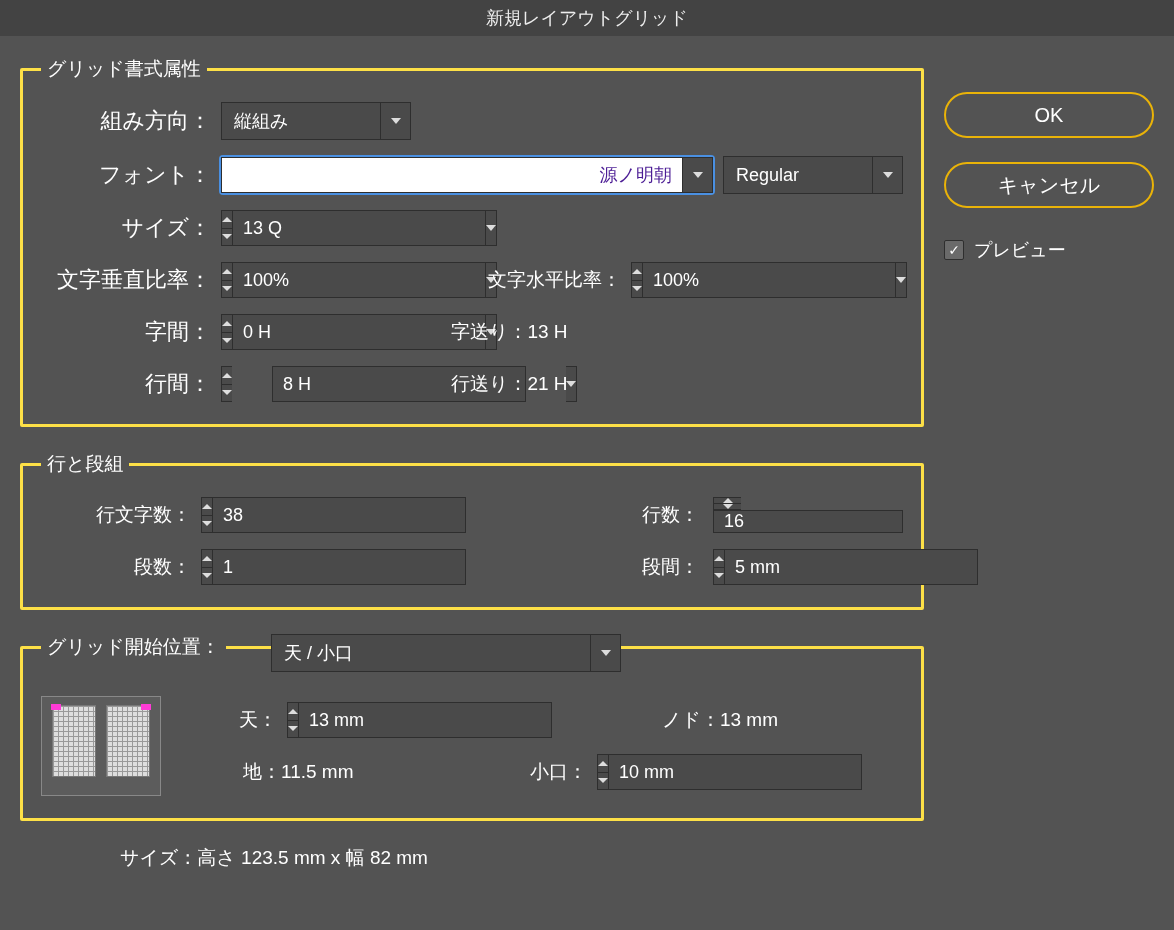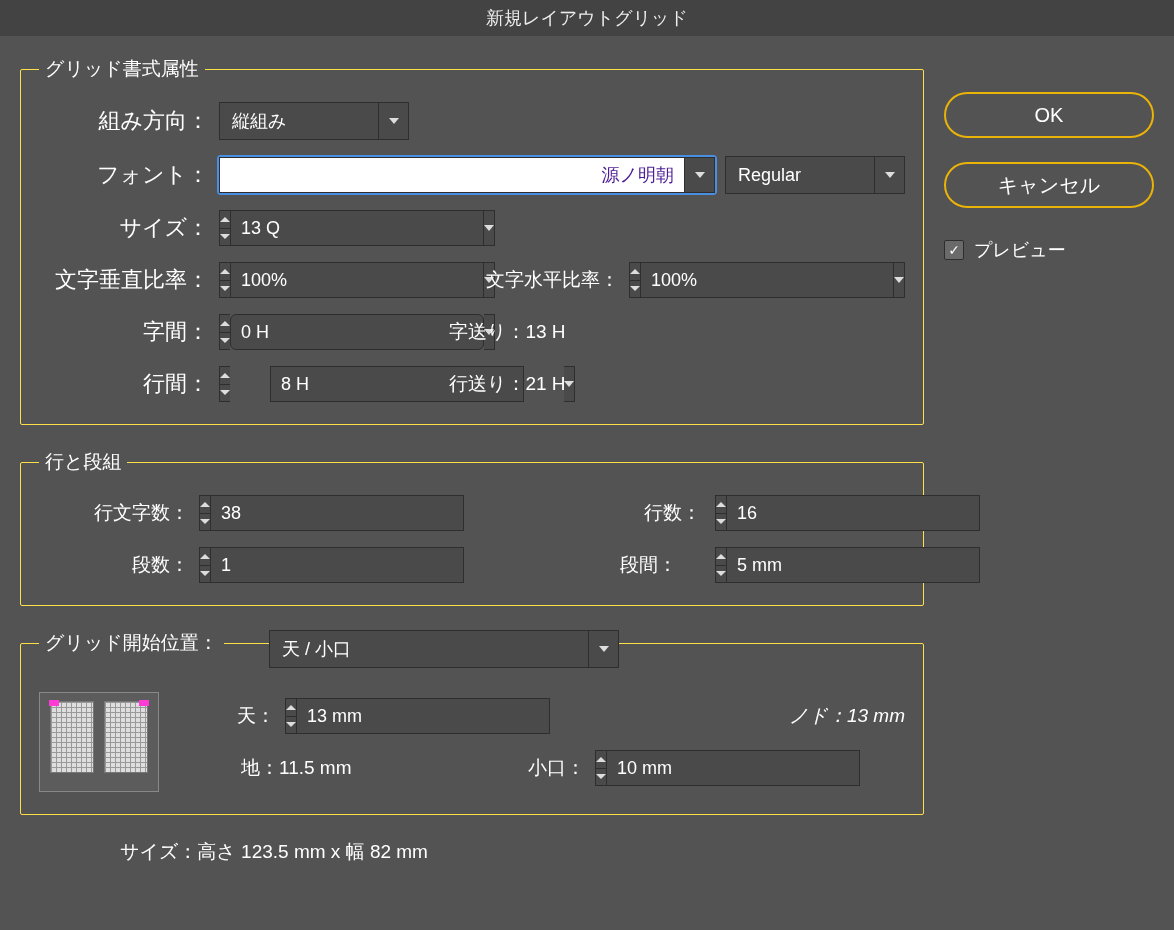--- a/index.html
+++ b/index.html
@@ -2,21 +2,21 @@
 <html><head>
 <meta charset="utf-8">
 <style>
 * { box-sizing: border-box; margin: 0; padding: 0; font-family: -apple-system, "Hiragino Sans", sans-serif; }
 body { background: #535353; color: #fff; font-size: 18px; width: 1174px; height: 930px; overflow: hidden; }
 .titlebar { background: #434343; height: 36px; display: flex; align-items: center; justify-content: center; font-size: 18px; color: #eee; }
 .content { display: flex; padding: 20px 20px 10px 20px; gap: 20px; }
 .main-col { flex: 1; }
 .side-col { width: 210px; display: flex; flex-direction: column; gap: 24px; padding-top: 36px; }
 
-fieldset { border: 1px solid #fde047; border-radius: 2px; padding: 20px 18px 22px 18px; margin-bottom: 24px; position: relative; }
+fieldset { border: 3px solid #fde047; border-radius: 2px; padding: 20px 18px 22px 18px; margin-bottom: 24px; position: relative; }
 legend { padding: 0 6px; font-size: 19px; color: #fff; }
 
 .row { display: flex; align-items: center; margin-bottom: 16px; gap: 10px; }
 .row:last-child { margin-bottom: 0; }
 .label { width: 170px; text-align: right; font-size: 22px; color: #fff; }
 .label-narrow { width: 150px; text-align: right; font-size: 19px; }
 .label-sm { text-align: right; font-size: 19px; }
 
 .input-combo { display: flex; align-items: stretch; height: 36px; }
 .input-combo.highlighted { box-shadow: 0 0 0 2px #4a90e2; border-radius: 2px; }
@@ -126,21 +126,21 @@
         </div>
       </div>
 
       <div class="row">
         <span class="label">字間：</span>
         <div class="input-combo" style="width:190px;">
           <span class="stepper">
               <span class="up chev chev-up"></span>
               <span class="down chev chev-dn"></span>
             </span>
-          <input class="field" style="flex: 1 1 0%; border-radius: 6px;" value="0 H">
+          <input class="field" style="flex: 1 1 0%;" value="0 H">
           <span class="dd">
               <span class="chev"></span>
             </span>
         </div>
         <span class="readout" style="margin-left:30px;"><span>字送り：</span><span>13 H</span></span>
       </div>
 
       <div class="row">
         <span class="label">行間：</span>
         <div class="input-combo" style="width:190px;gap:40px;">
@@ -163,40 +163,40 @@
       <div class="row">
         <span class="label-narrow">行文字数：</span>
         <div class="input-combo" style="width:190px;">
           <span class="stepper">
               <span class="up chev chev-up"></span>
               <span class="down chev chev-dn"></span>
             </span>
           <input class="field" style="flex: 1 1 0%;" value="38">
         </div>
         <span class="label-sm" style="flex:1; padding-right:4px;">行数：</span>
-        <div class="input-combo" style="width:190px;">
+        <div class="input-combo" style="width:190px;flex-direction:column;">
           <span class="stepper">
               <span class="up chev chev-up"></span>
               <span class="down chev chev-dn"></span>
             </span>
           <input class="field" style="flex: 1 1 0%;" value="16">
         </div>
       </div>
 
       <div class="row">
         <span class="label-narrow">段数：</span>
         <div class="input-combo" style="width:190px;">
           <span class="stepper">
               <span class="up chev chev-up"></span>
               <span class="down chev chev-dn"></span>
             </span>
           <input class="field" style="flex: 1 1 0%;" value="1">
         </div>
         <span class="label-sm" style="flex:1; padding-right:4px;">段間：</span>
-        <div class="input-combo" style="width:190px;margin-left:24px;">
+        <div class="input-combo" style="width:190px;">
           <span class="stepper">
               <span class="up chev chev-up"></span>
               <span class="down chev chev-dn"></span>
             </span>
           <input class="field" style="flex: 1 1 0%;" value="5 mm">
         </div>
       </div>
     </fieldset>
 
     <fieldset>
@@ -219,21 +219,21 @@
         <div style="flex:1;">
           <div class="row">
             <span class="label-sm" style="width:90px;">天：</span>
             <div class="input-combo" style="width:190px;">
               <span class="stepper">
                   <span class="up chev chev-up"></span>
                   <span class="down chev chev-dn"></span>
                 </span>
               <input class="field" style="flex: 1 1 0%;" value="13 mm">
             </div>
-            <span class="readout" style="flex:1; text-align:right; padding-left:50px;font-style:italic;"><span>ノド：</span><span>13 mm</span></span>
+            <span class="readout" style="flex:1; text-align:center; padding-left:50px;"><span>ノド：</span><span>13 mm</span></span>
           </div>
           <div class="row">
             <span class="readout" style="width:290px; text-align:left; padding-left:56px;"><span>地：</span><span>11.5 mm</span></span>
             <span class="label-sm" style="width:100px;">小口：</span>
             <div class="input-combo" style="width:190px;">
               <span class="stepper">
                   <span class="up chev chev-up"></span>
                   <span class="down chev chev-dn"></span>
                 </span>
               <input class="field" style="flex: 1 1 0%;" value="10 mm">

